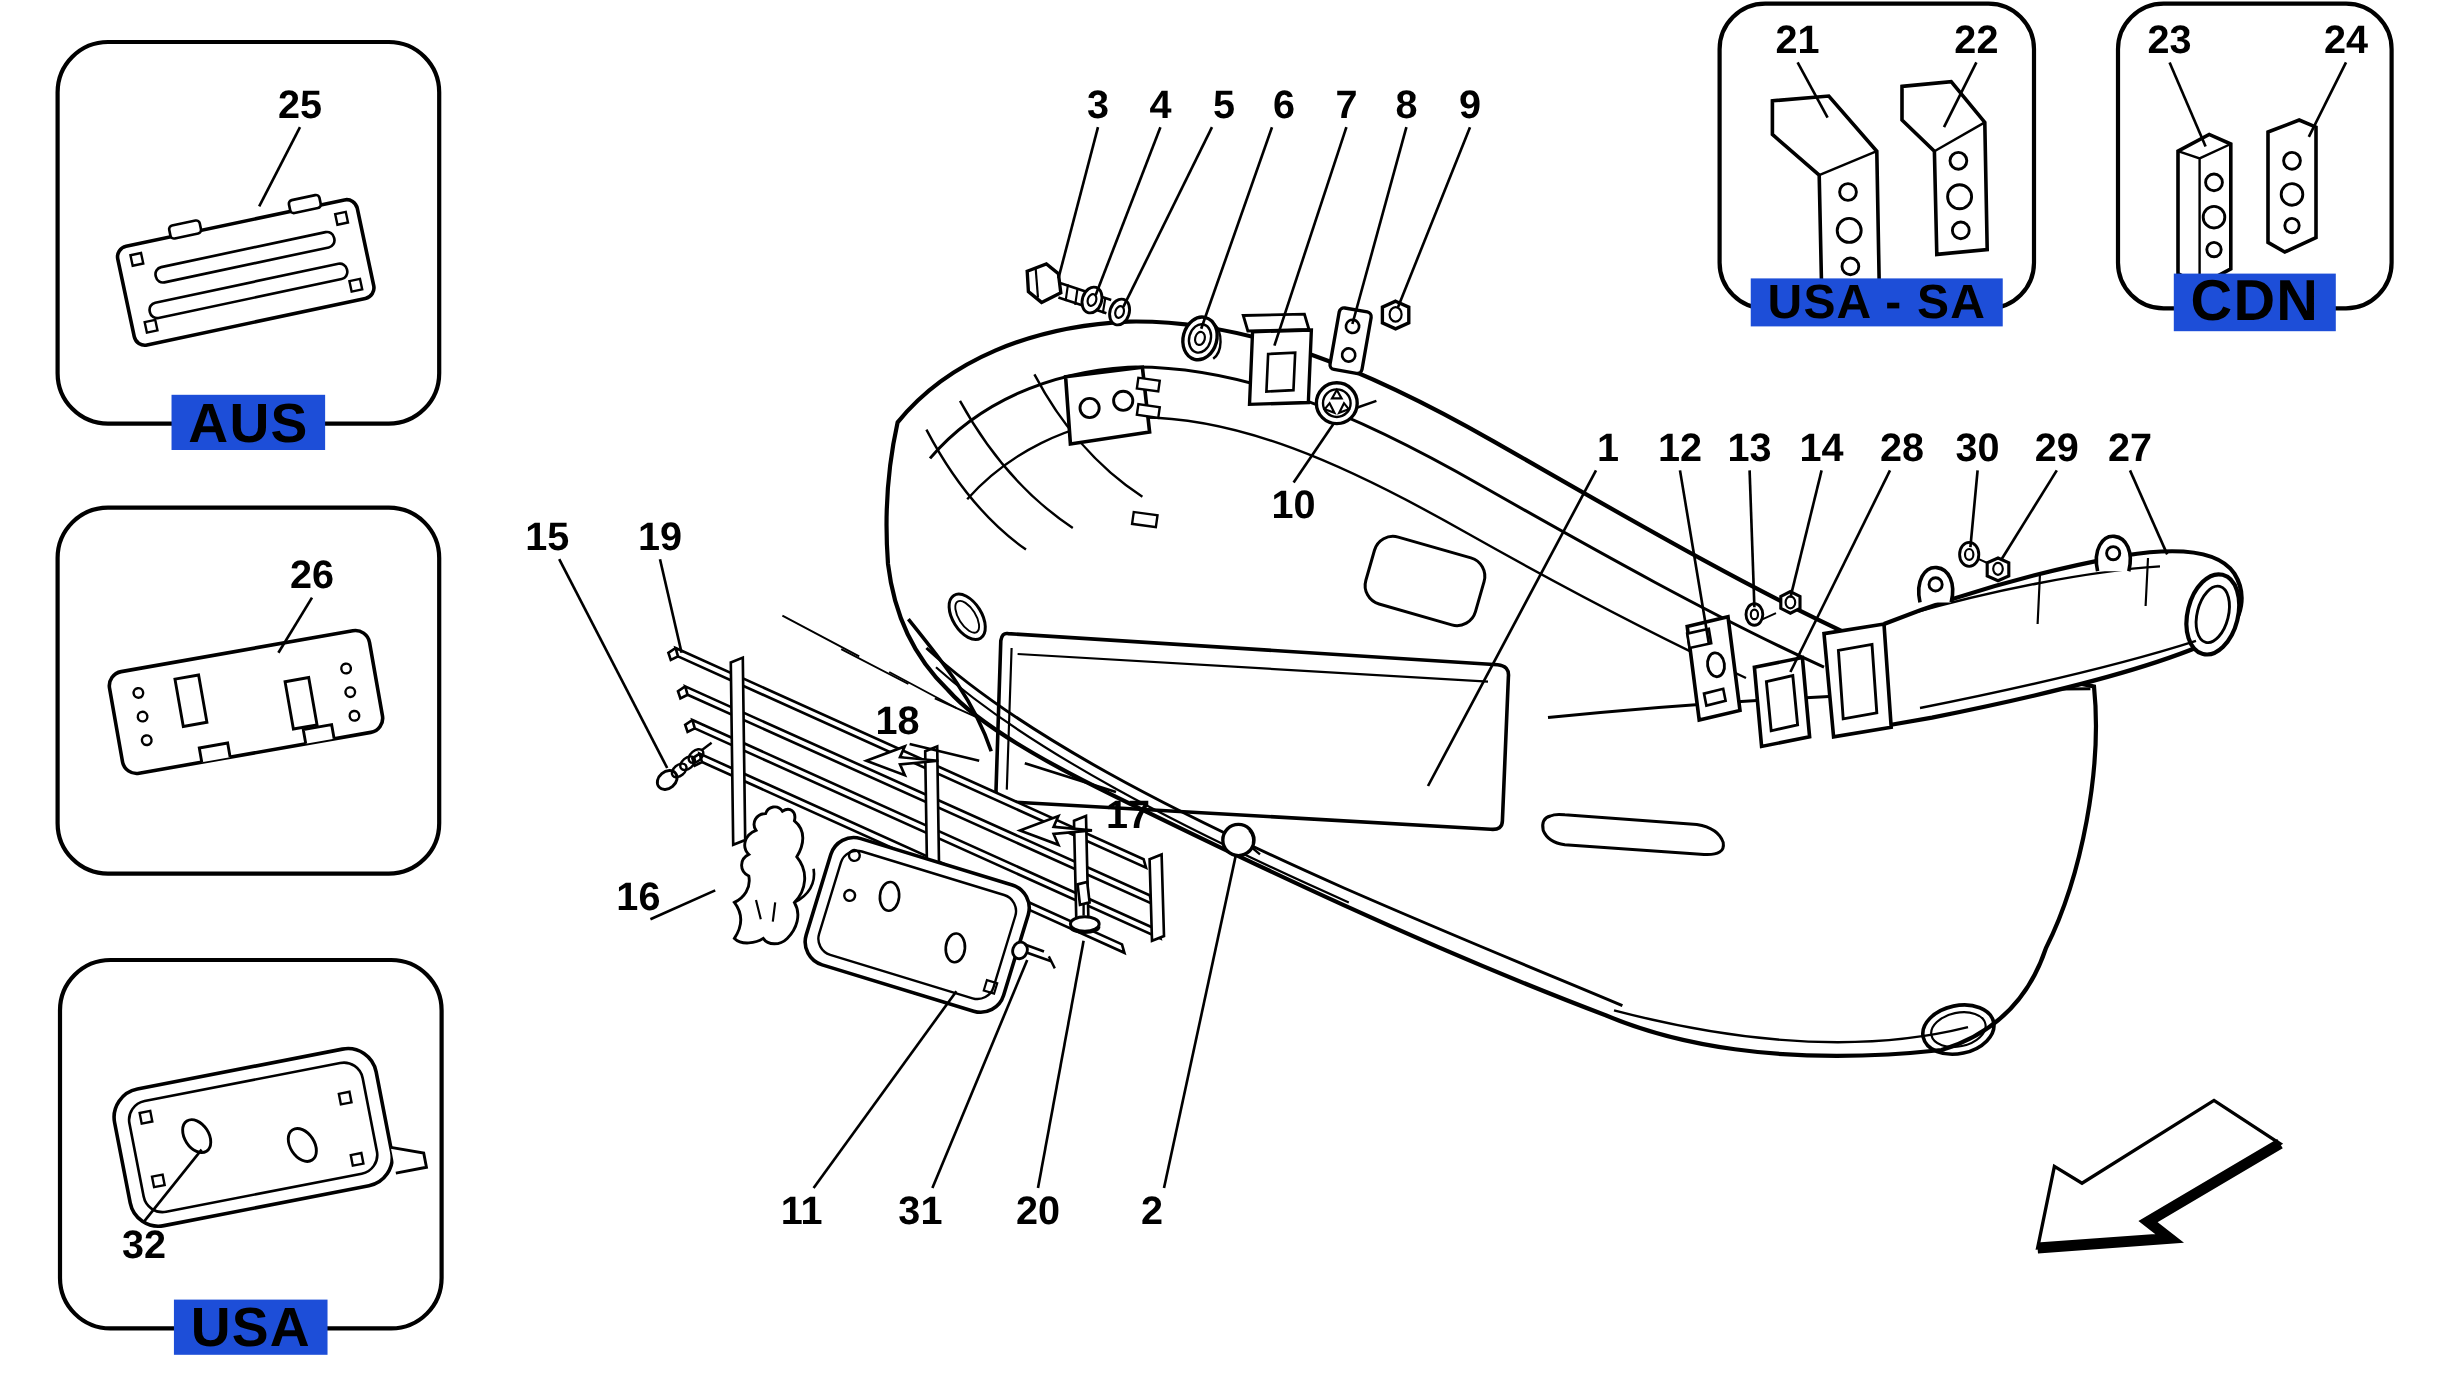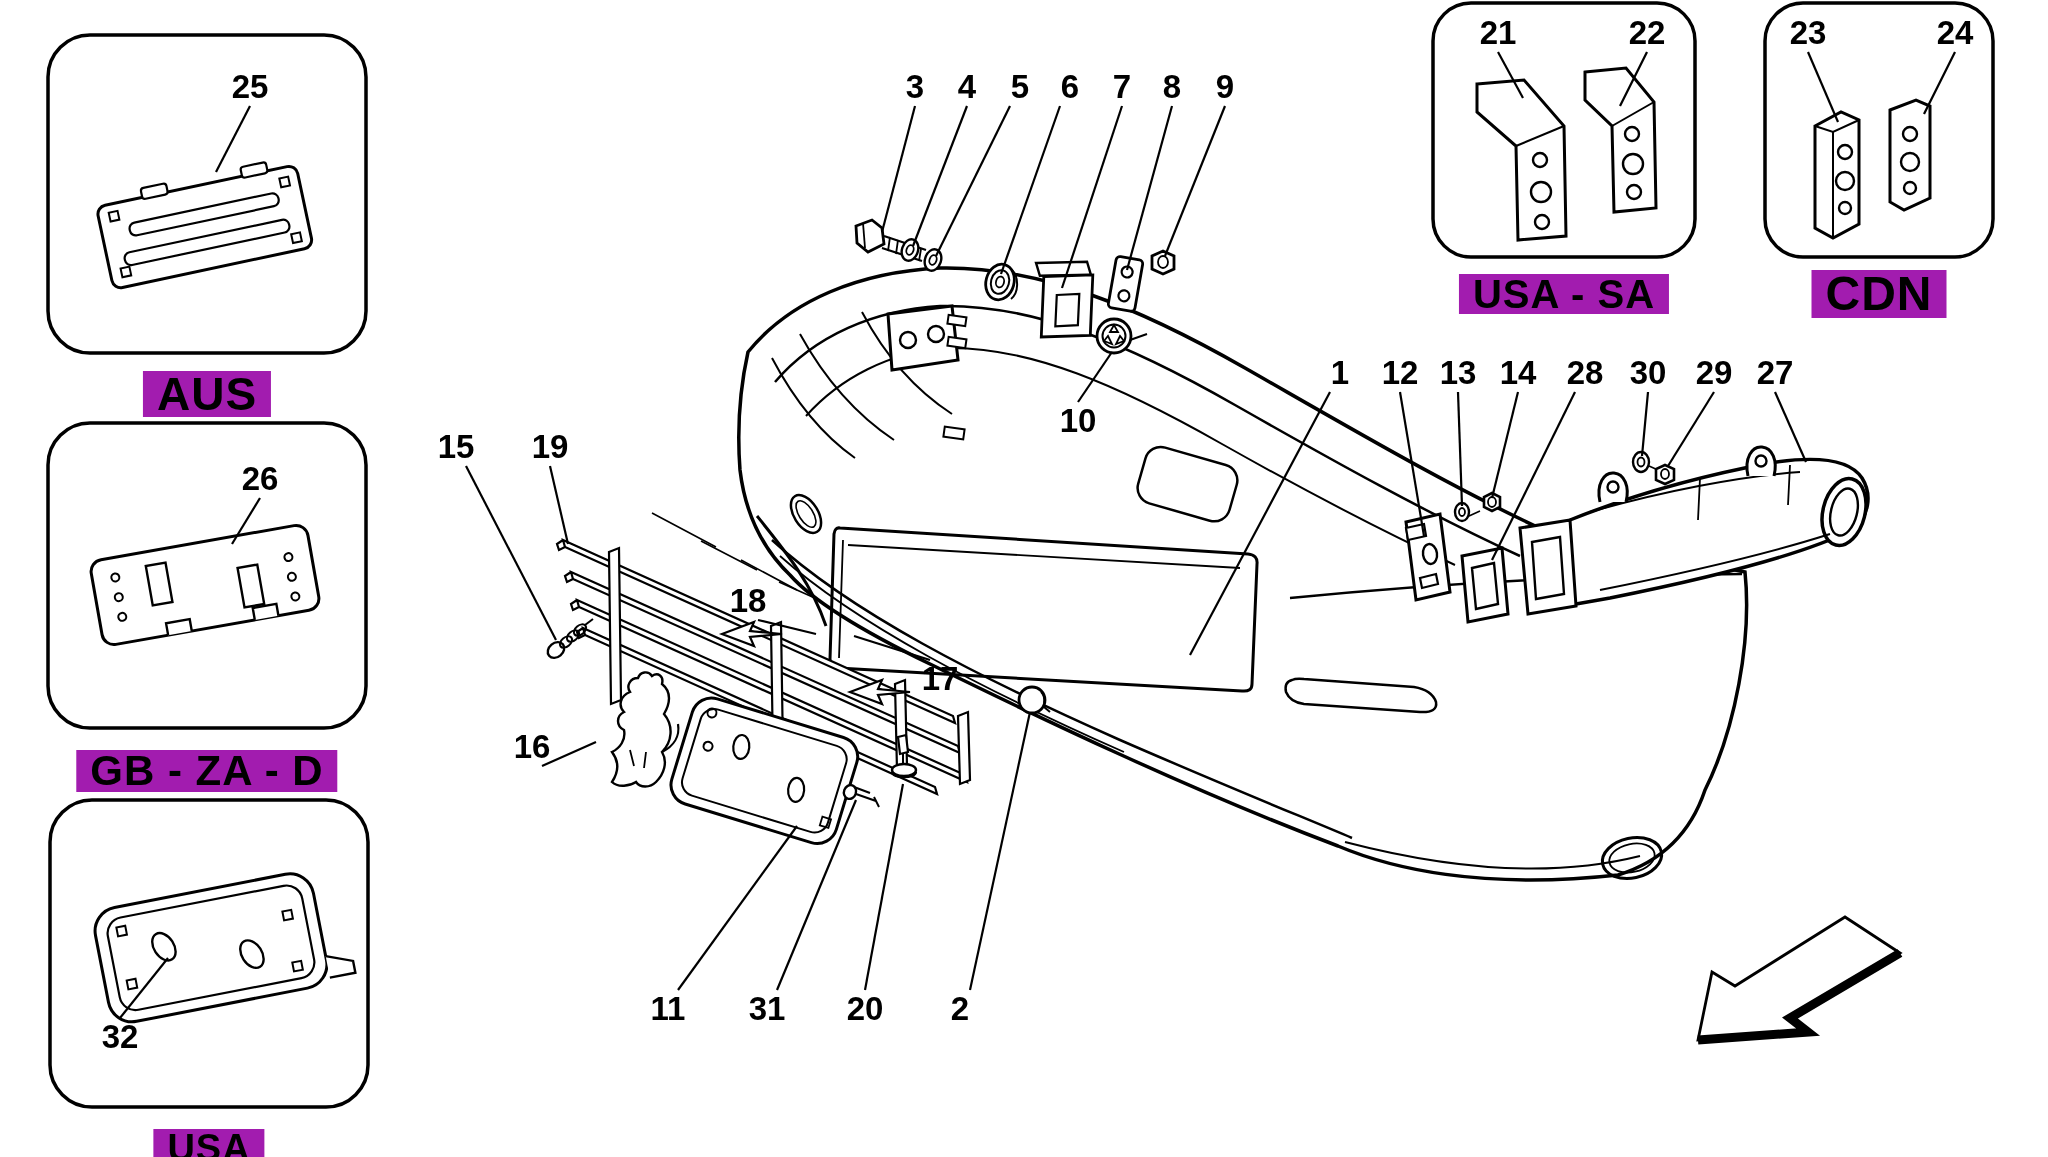--- a/index.html
+++ b/index.html
@@ -1,24 +1,24 @@
 <!DOCTYPE html>
 <html><head>
 <meta charset="utf-8">
 <style>
   html,body{margin:0;padding:0;background:#fff;}
   #stage{position:relative;width:2048px;height:1157px;background:#fff;
          font-family:"Liberation Sans",sans-serif;overflow:hidden;}
   #art{position:absolute;left:0;top:0;}
   .region-title{position:absolute;transform:translate(-50%,-50%);
-    background:#a21caf;padding:0 14px;font-weight:700;color:#000;
-    white-space:nowrap;letter-spacing:1px;line-height:1;margin-top:42px;}
+    background:#1d4ed8;padding:0 14px;font-weight:700;color:#000;
+    white-space:nowrap;letter-spacing:1px;line-height:1;}
   .t-aus{left:207px;top:352px;font-size:46px;}
   .t-gb{left:207px;top:729px;font-size:42px;}
-  .t-usa{left:209px;top:1106px;font-size:38px;}
+  .t-usa{left:209px;top:1106px;font-size:46px;}
   .t-usasa{left:1564px;top:252px;font-size:40px;}
   .t-cdn{left:1879px;top:252px;font-size:48px;}
   svg text.callout{font-family:"Liberation Sans",sans-serif;font-weight:700;
     font-size:33px;fill:#000;}
   svg .ln{stroke:#000;fill:none;}
   svg .fw{fill:#fff;stroke:#000;}
 </style>
 </head>
 <body>
 
@@ -372,18 +372,17 @@
         <line x1="777" y1="990" x2="856" y2="800" stroke="#000000" stroke-width="2.2"></line>
         <text x="767" y="1020" text-anchor="middle" class="callout">31</text>
         <line x1="865" y1="990" x2="903" y2="784" stroke="#000000" stroke-width="2.2"></line>
         <text x="865" y="1020" text-anchor="middle" class="callout">20</text>
         <line x1="970" y1="990" x2="1030" y2="712" stroke="#000000" stroke-width="2.2"></line>
         <text x="960" y="1020" text-anchor="middle" class="callout">2</text>
       </g>
 </svg>
 
 <div class="region-title t-aus">AUS</div>
-<div class="region-title t-gb">GB - ZA - D</div>
 <div class="region-title t-usa">USA</div>
 <div class="region-title t-usasa">USA - SA</div>
 <div class="region-title t-cdn">CDN</div>
 
 </div>
 
 </body></html>

